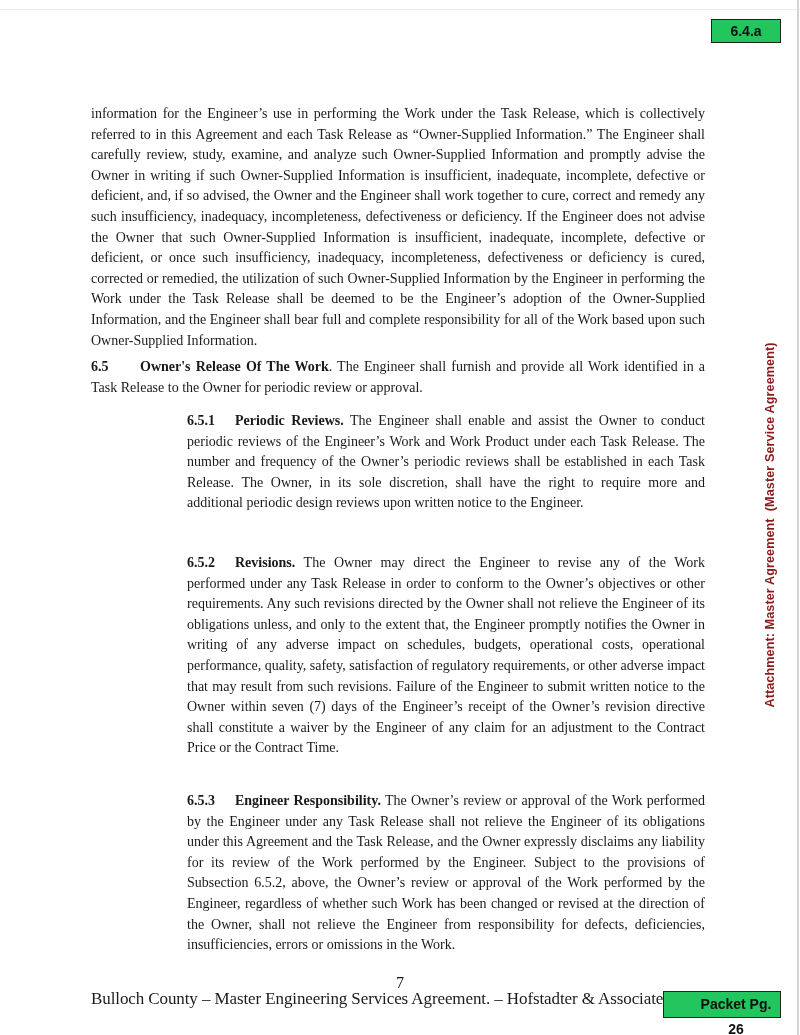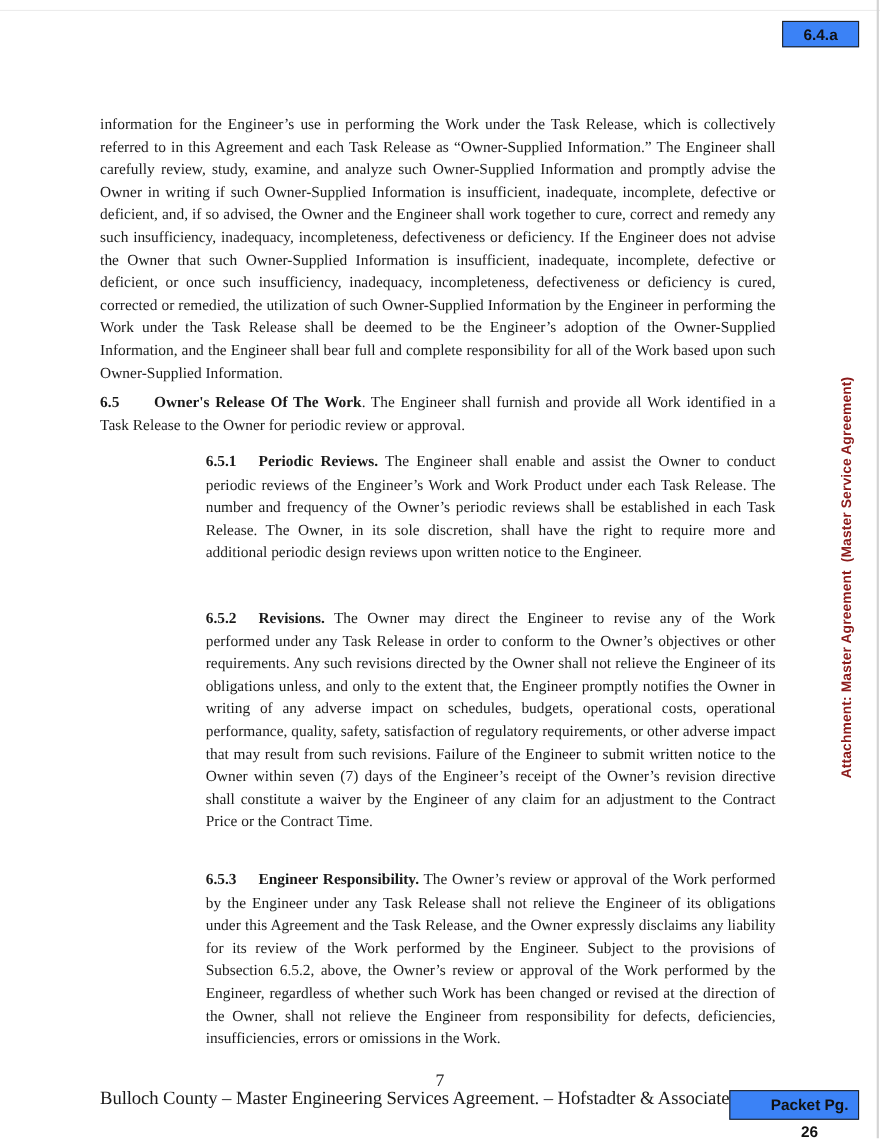--- a/index.html
+++ b/index.html
@@ -26,21 +26,21 @@
     .right-rule {
       position: absolute;
       left: 797px;
       top: 0;
       width: 2px;
       height: 1035px;
       background: #d4d4d4;
     }
     .tag-box {
       position: absolute;
-      background: #3b82f6;
+      background: #22c55e;
       border: 1px solid #222;
       font-family: "Liberation Sans", sans-serif;
       font-weight: bold;
       color: #111;
       text-align: center;
       box-sizing: border-box;
     }
     .tag-top {
       left: 711px;
       top: 19px;

